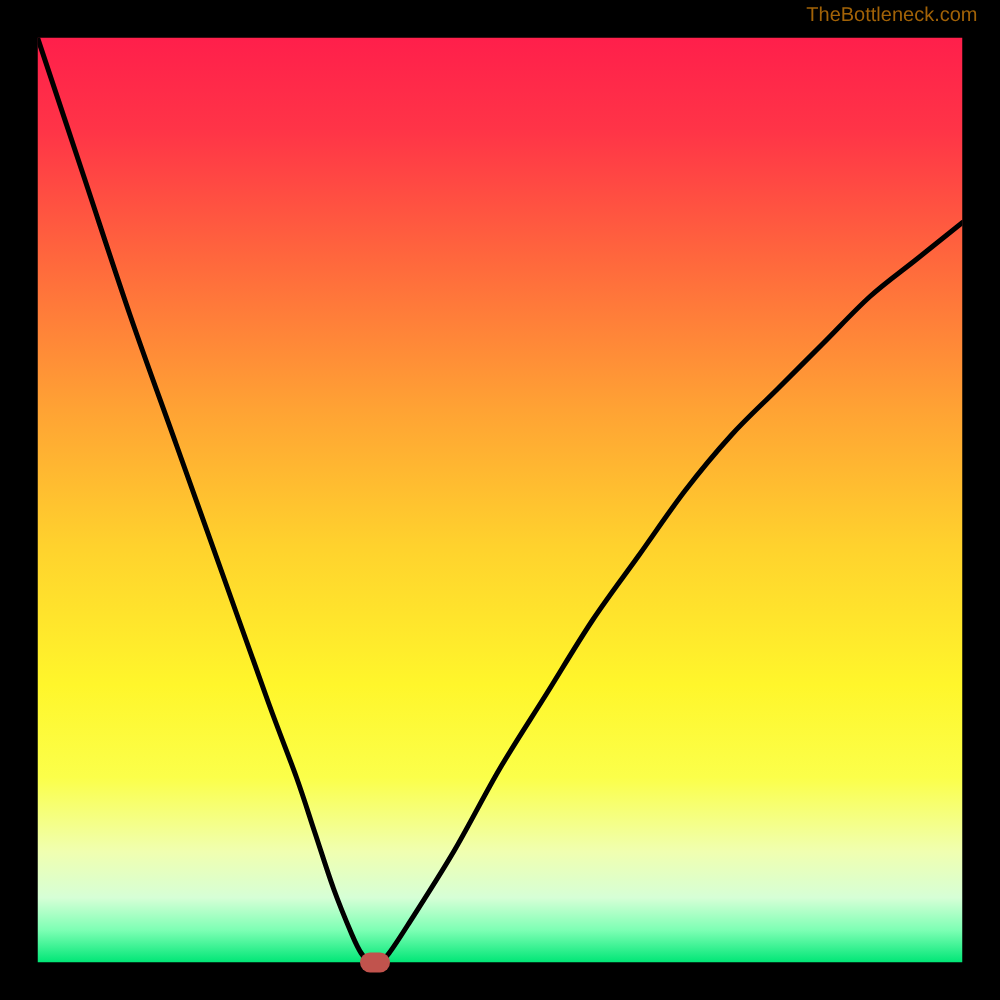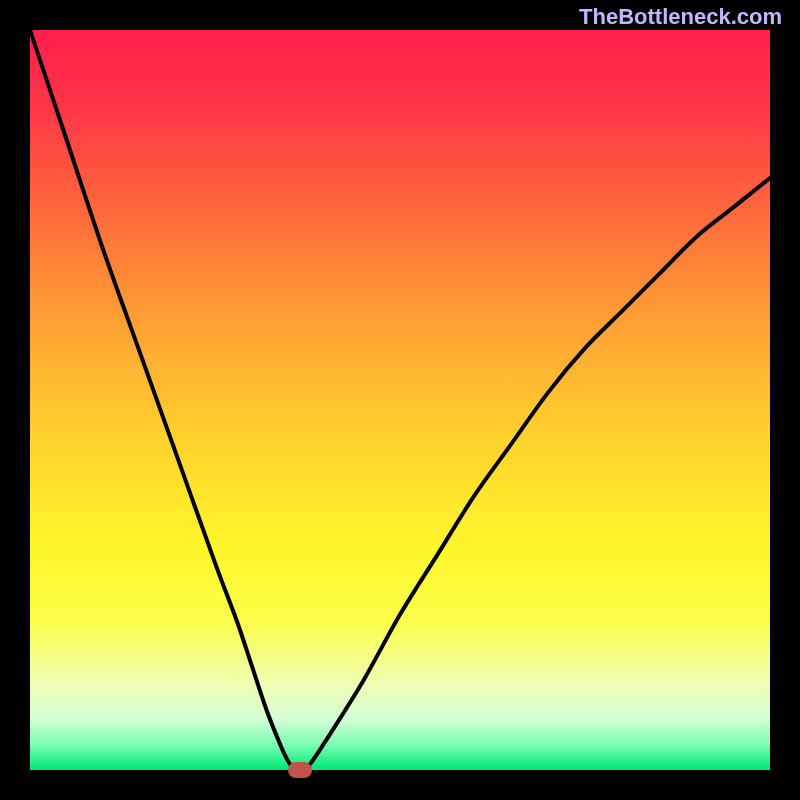--- a/index.html
+++ b/index.html
@@ -14,23 +14,23 @@
   .container {
     position: relative;
     width: 800px;
     height: 800px;
     background: #000;
   }
   .watermark {
     position: absolute;
     top: 4px;
     right: 18px;
-    color: #c4b5fd;
-    font-size: 22px;
-    font-weight: 700;
+    color: #a16207;
+    font-size: 16px;
+    font-weight: 400;
     z-index: 10;
   }
   .plot-area {
     position: absolute;
     left: 30px;
     top: 30px;
     width: 740px;
     height: 740px;
   }
   svg {

